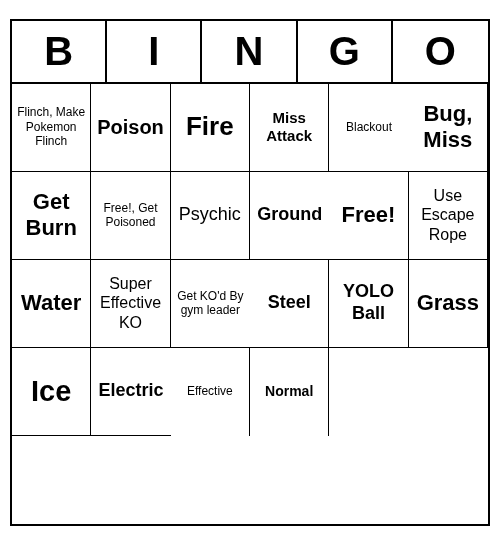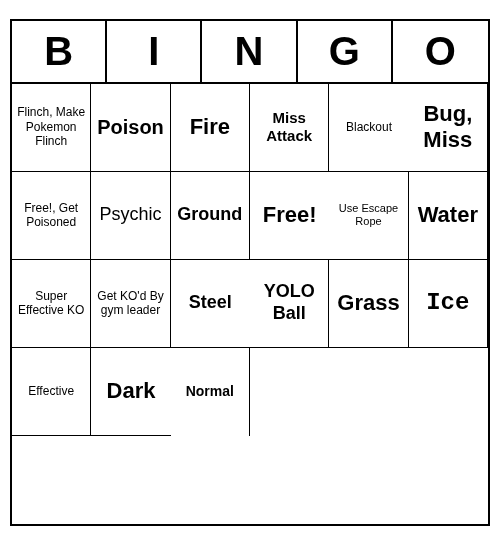--- a/index.html
+++ b/index.html
@@ -69,71 +69,74 @@
       <div class="bingo-header-cell">G</div>
       <div class="bingo-header-cell">O</div>
     </div>
   <div class="bingo-grid">
   <div class="bingo-cell" style="font-size: 12px;">
         <span>Flinch, Make Pokemon Flinch</span>
       </div>
       <div class="bingo-cell" style="font-size: 20px; font-weight: bold;">
         <span>Poison</span>
       </div>
-      <div class="bingo-cell" style="font-size: 22px; font-weight: bold;">
+      <div class="bingo-cell" style="font-size: 26px; font-weight: bold;">
         <span>Fire</span>
       </div>
       <div class="bingo-cell" style="font-size: 15px; font-weight: bold;">
         <span>Miss Attack</span>
       </div>
       <div class="bingo-cell" style="font-size: 12px;">
         <span>Blackout</span>
       </div>
       <div class="bingo-cell" style="font-size: 22px; font-weight: bold;">
         <span>Bug, Miss</span>
+      </div>
+      <div class="bingo-cell" style="font-size: 22px; font-weight: bold;">
+        <span>Get Burn</span>
       </div>
       <div class="bingo-cell" style="font-size: 12px;">
         <span>Free!, Get Poisoned</span>
       </div>
       <div class="bingo-cell" style="font-size: 18px; font-weight: normal;">
         <span>Psychic</span>
       </div>
       <div class="bingo-cell" style="font-size: 18px; font-weight: bold;">
         <span>Ground</span>
       </div>
       <div class="bingo-cell" style="font-size: 22px; font-weight: bold;">
         <span>Free!</span>
       </div>
-      <div class="bingo-cell" style="font-size: 11px;">
+      <div class="bingo-cell" style="font-size: 16px;">
         <span>Use Escape Rope</span>
       </div>
       <div class="bingo-cell" style="font-size: 22px; font-weight: bold;">
         <span>Water</span>
       </div>
-      <div class="bingo-cell" style="font-size: 12px; align-items: center;">
+      <div class="bingo-cell" style="font-size: 16px; align-items: center;">
         <span>Super Effective KO</span>
       </div>
       <div class="bingo-cell" style="font-size: 12px;">
         <span>Get KO'd By gym leader</span>
       </div>
       <div class="bingo-cell" style="font-size: 18px; font-weight: bold;">
         <span>Steel</span>
       </div>
       <div class="bingo-cell" style="font-size: 18px; font-weight: bold;">
         <span>YOLO Ball</span>
       </div>
       <div class="bingo-cell" style="font-size: 22px; font-weight: bold;">
         <span>Grass</span>
       </div>
-      <div class="bingo-cell" style="font-size: 24px; font-weight: bold; font-family: Liberation Mono, monospace;">
+      <div class="bingo-cell" style="font-size: 29px; font-weight: bold;">
         <span>Ice</span>
+      </div>
+      <div class="bingo-cell" style="font-size: 18px; font-weight: bold;">
+        <span>Electric</span>
       </div>
       <div class="bingo-cell" style="font-size: 12px;">
         <span>Effective</span>
-      </div>
-      <div class="bingo-cell" style="font-size: 22px; font-weight: bold;">
-        <span>Dark</span>
       </div>
       <div class="bingo-cell" style="font-size: 14px; font-weight: bold;">
         <span>Normal</span>
       </div>
     </div>
 </div>
 
 </body></html>

